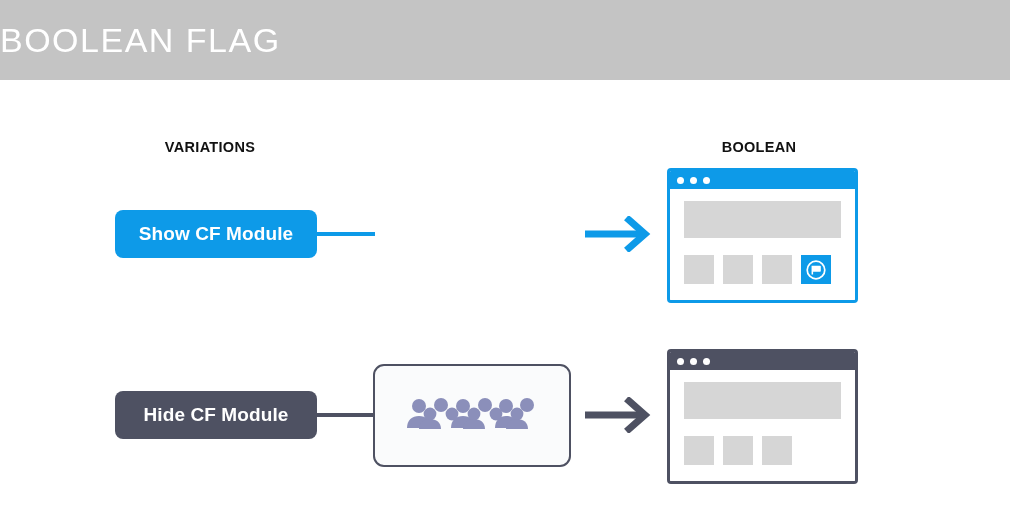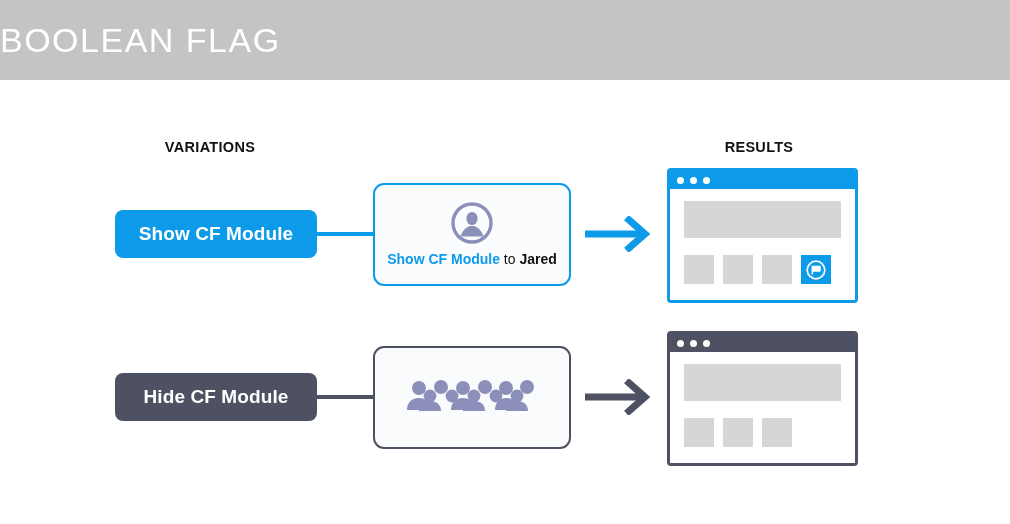--- a/index.html
+++ b/index.html
@@ -56,21 +56,21 @@
   .col-head.c3 { left: 659px; width: 200px; }
 
   
   .row {
     position: absolute;
     left: 0;
     width: 825px;
     height: 150px;
   }
   .row-a { top: 160px; }
-  .row-b { top: 323px; }
+  .row-b { top: 341px; }
 
   
   .pill {
     position: absolute;
     left: 115px;
     top: 50px;
     width: 202px;
     height: 48px;
     border-radius: 8px;
     display: flex;
@@ -201,41 +201,31 @@
 </style>
 </head>
 <body>
 
 <div class="header">
   <div class="header-title">BOOLEAN FLAG</div>
 </div>
 
 <div class="col-heads">
   <div class="col-head c1">VARIATIONS</div>
-  <div class="col-head c3">RESULTS</div>
+  <div class="col-head c3">BOOLEAN</div>
 </div>
 
 <div class="row row-a">
 
   <div class="pill blue">
     <span>Show CF Module</span>
   </div>
 
   <div class="connector blue"></div>
 
-  <div class="card blue">
-    <svg class="card-icon" width="44" height="44" viewBox="0 0 44 44">
-      <circle cx="22" cy="22" r="19" fill="none" stroke="#8b8fba" stroke-width="3.4"></circle>
-      <ellipse cx="22" cy="17.5" rx="5.6" ry="6.6" fill="#8b8fba"></ellipse>
-      <path d="M10.5 35.5 C13 27.5 18 25 22 25 C26 25 31 27.5 33.5 35.5 Z" fill="#8b8fba"></path>
-    </svg>
-    <div class="card-text">
-      <span class="t-blue">Show CF Module</span><span class="t-plain">&nbsp;</span><span class="t-plain">to</span><span class="t-plain">&nbsp;</span><span class="t-black">Jared</span>
-    </div>
-  </div>
 
   <svg class="arrow" viewBox="0 0 72 36">
     <line x1="0" y1="18" x2="56" y2="18" stroke="#0d9ae8" stroke-width="7"></line>
     <polyline points="44,4 60,18 44,32" fill="none" stroke="#0d9ae8" stroke-width="7" stroke-linecap="square" stroke-linejoin="miter"></polyline>
   </svg>
 
   <div class="browser blue">
     <div class="browser-bar">
       <span class="dot"></span>
       <span class="dot"></span>

